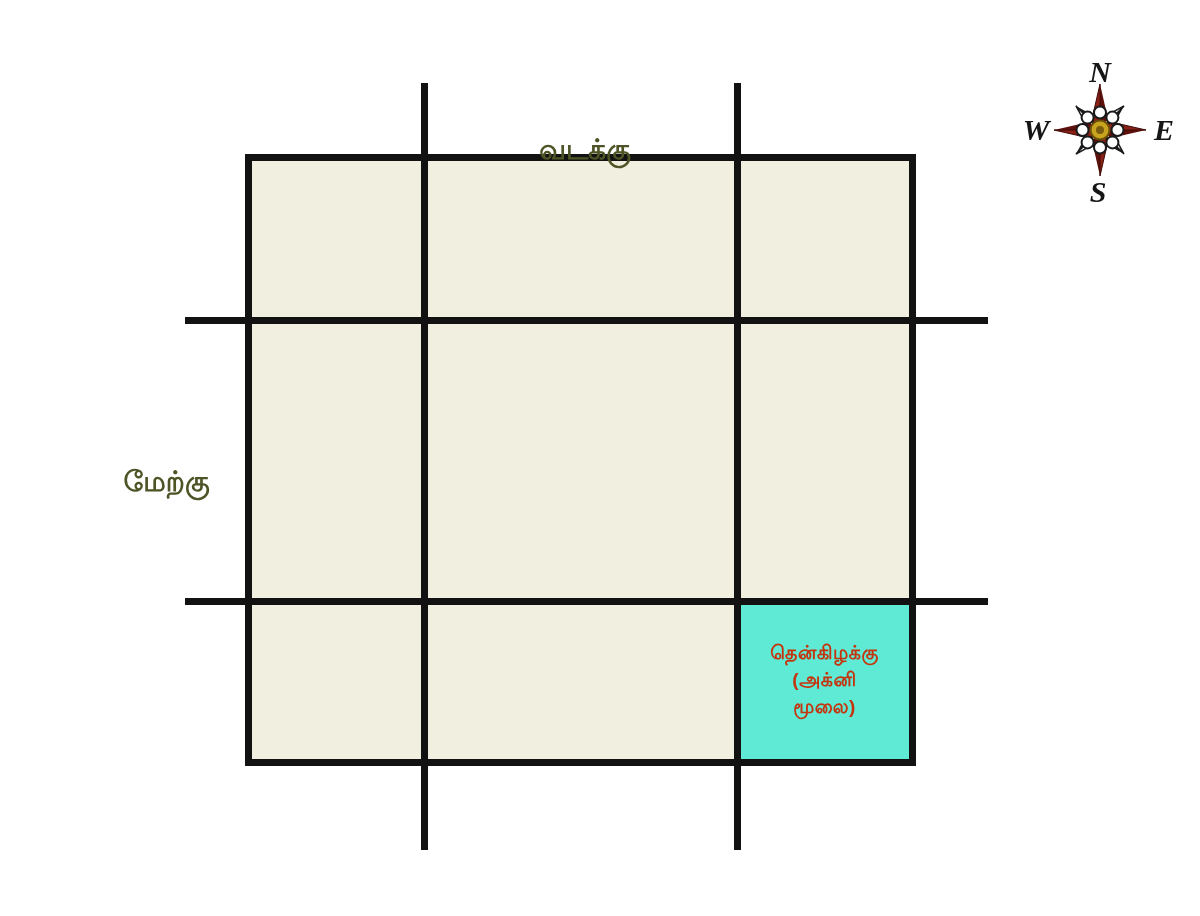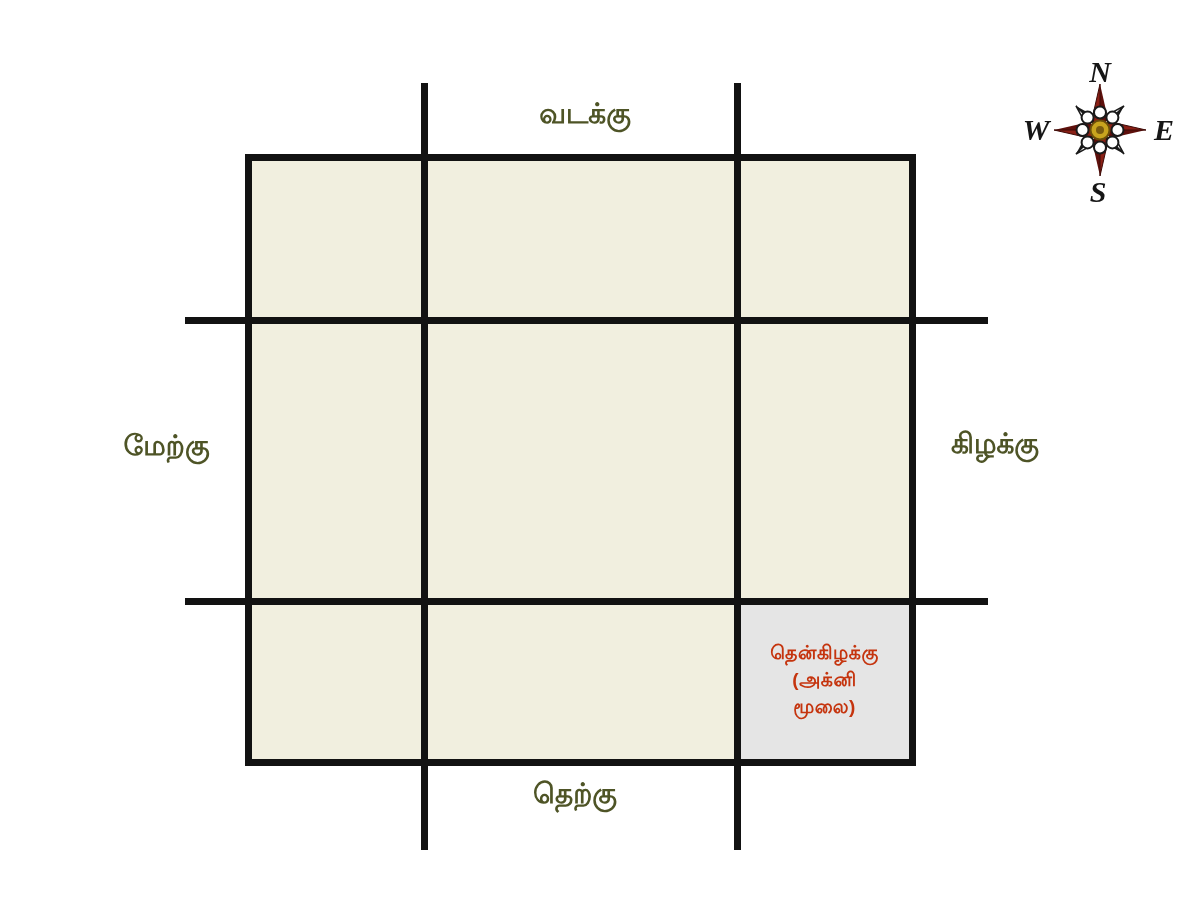--- a/index.html
+++ b/index.html
@@ -24,21 +24,21 @@
     box-sizing: border-box;
     border: 7px solid #121212;
     background: #f1efdf;
     z-index: 1;
   }
 
   
   #se-cell {
     left: 740px; top: 602px;
     width: 169px; height: 157px;
-    background: #e5e5e5;
+    background: #5eead4;
     z-index: 2;
     display: flex;
     flex-direction: column;
     align-items: center;
     justify-content: center;
     text-align: center;
   }
   #se-cell .se-line {
     color: #c5340e;
     font-weight: bold;
@@ -55,20 +55,21 @@
   #hline-2 { left: 185px; top: 598px; width: 803px; height: 7px; }
 
   
   .dir-label {
     color: #4e5426;
     font-weight: bold;
     font-size: 28px;
     text-align: center;
     z-index: 4;
     white-space: nowrap;
+    margin-top: 36px;
   }
   #label-north { left: 500px; top: 98px;  width: 170px; }
   #label-south { left: 495px; top: 778px; width: 160px; }
   #label-west  { left: 104px; top: 430px; width: 125px; }
   #label-east  { left: 930px; top: 428px; width: 130px; }
 
   
   #compass { left: 1008px; top: 40px; z-index: 4; }
   #compass text {
     font-family: "Liberation Serif", serif;
@@ -90,23 +91,21 @@
     <span class="se-line">(அக்னி</span>
     <span class="se-line">மூலை)</span>
   </div>
 
   <div class="abs gline" id="vline-1"></div>
   <div class="abs gline" id="vline-2"></div>
   <div class="abs gline" id="hline-1"></div>
   <div class="abs gline" id="hline-2"></div>
 
   <div class="abs dir-label" id="label-north">வடக்கு</div>
-  <div class="abs dir-label" id="label-south">தெற்கு</div>
   <div class="abs dir-label" id="label-west">மேற்கு</div>
-  <div class="abs dir-label" id="label-east">கிழக்கு</div>
 
   <svg class="abs" id="compass" width="184" height="176" viewBox="0 0 184 176">
 
     <g>
       <g transform="rotate(45 92 90)">
         <path d="M92,56 L99,80 L92,90 Z" fill="#1a1a1a"></path>
         <path d="M92,56 L85,80 L92,90 Z" fill="#ffffff" stroke="#1a1a1a" stroke-width="1.5"></path>
       </g>
       <g transform="rotate(135 92 90)">
         <path d="M92,56 L99,80 L92,90 Z" fill="#1a1a1a"></path>

